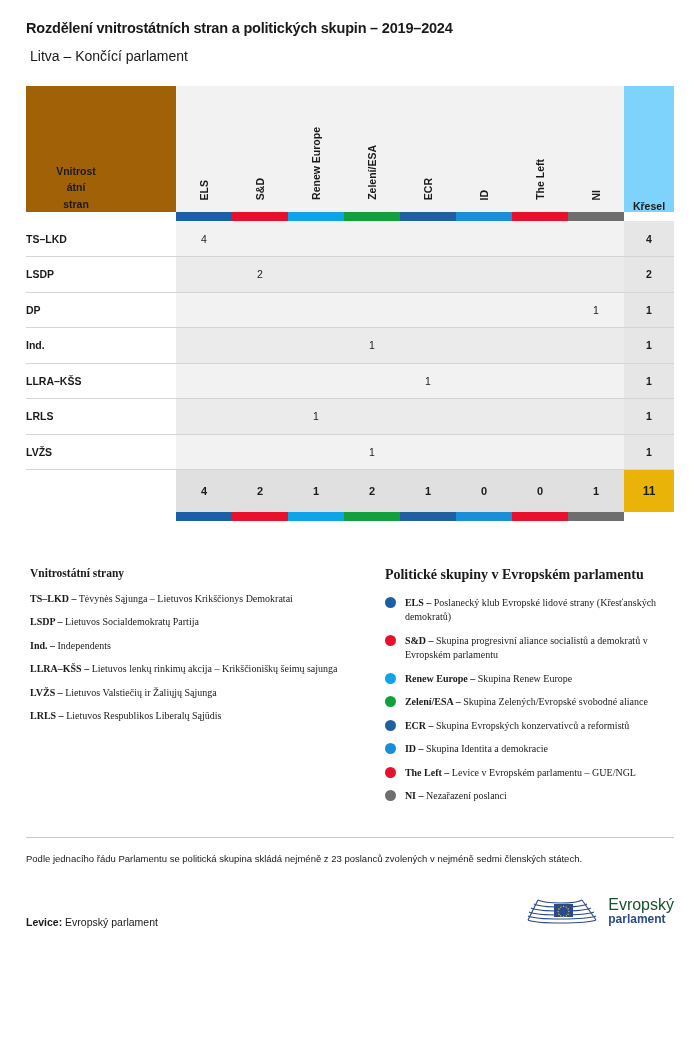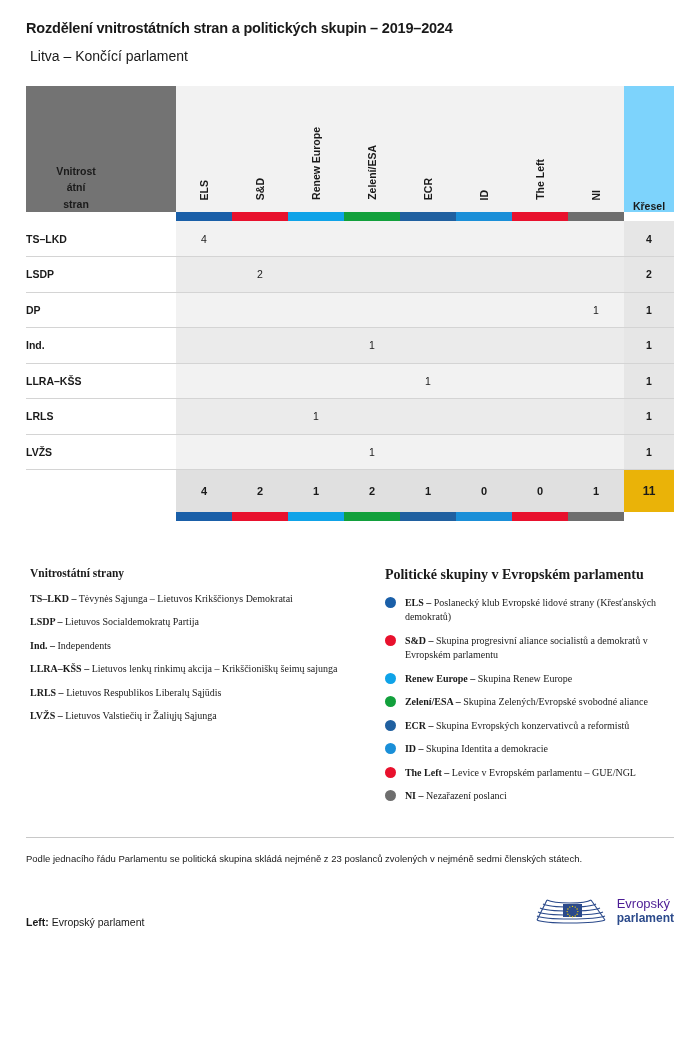--- a/index.html
+++ b/index.html
@@ -28,21 +28,21 @@
 
   .col-party { width: 150px; }
   .col-group { width: 56px; }
   .col-seats { width: 50px; }
 
   
   .hdr-cell {
     height: 126px; vertical-align: bottom; text-align: center;
     background: #f2f2f2; position: relative;
   }
-  .hdr-cell.white { background: #737373; }
+  .hdr-cell.white { background: #a16207; }
   .vlabel {
     writing-mode: vertical-rl; transform: rotate(180deg);
     font-size: 10.5px; font-weight: bold; color: #1a1a1a;
     white-space: nowrap; margin: 0 auto 8px auto; display: inline-block;
   }
   .party-head {
     vertical-align: bottom; font-size: 10.5px; font-weight: bold;
     color: #1a1a1a; line-height: 1.55; padding-bottom: 6px;
   }
   .party-head div { width: 100px; }
@@ -101,21 +101,21 @@
 
   
   .divider { border-top: 1px solid #c8c8c8; margin-top: 24px; }
   .note { font-size: 9.5px; line-height: 1.55; padding-top: 14px; color: #1a1a1a; }
   .src-row { display: flex; align-items: flex-end; justify-content: space-between; margin-top: 28px; }
   .source { font-size: 10.5px; }
   .source b { font-weight: bold; }
   .ep-logo { display: flex; align-items: center; }
   .ep-flag { width: 74px; height: 34px; position: relative; }
   .ep-text { margin-left: 8px; line-height: 1.1; }
-  .ep-text .l1 { font-size: 13px; color: #4c1d95; }
+  .ep-text .l1 { font-size: 16px; color: #14532d; }
   .ep-text .l2 { font-size: 12px; font-weight: bold; color: #2b4a8b; }
 </style>
 </head>
 <body>
 
 <div class="page">
 
   <div class="title">Rozdělení vnitrostátních stran a politických skupin – 2019–2024</div>
   <div class="subtitle">Litva – Končící parlament</div>
 
@@ -334,22 +334,22 @@
   </div>
 
   <div class="legends">
     <div class="leg-left">
       <div class="leg-title">Vnitrostátní strany</div>
       <div id="parties-list">
           <div class="leg-item"><b>TS–LKD –</b><span> Tėvynės Sąjunga – Lietuvos Krikščionys Demokratai</span></div>
           <div class="leg-item"><b>LSDP –</b><span> Lietuvos Socialdemokratų Partija</span></div>
           <div class="leg-item"><b>Ind. –</b><span> Independents</span></div>
           <div class="leg-item"><b>LLRA–KŠS –</b><span> Lietuvos lenkų rinkimų akcija – Krikščioniškų šeimų sajunga</span></div>
+          <div class="leg-item"><b>LVŽS –</b><span> Lietuvos Valstiečių ir Žaliųjų Sąjunga</span></div>
           <div class="leg-item"><b>LRLS –</b><span> Lietuvos Respublikos Liberalų Sąjūdis</span></div>
-          <div class="leg-item"><b>LVŽS –</b><span> Lietuvos Valstiečių ir Žaliųjų Sąjunga</span></div>
         </div>
     </div>
     <div class="leg-right">
       <div class="leg-title small">Politické skupiny v Evropském parlamentu</div>
       <div id="groups-list">
           <div class="leg-grp">
             <span class="dot" style="background: rgb(26, 95, 168);"></span>
             <span><b>ELS –</b><span> Poslanecký klub Evropské lidové strany (Křesťanských demokratů)</span></span>
           </div>
           <div class="leg-grp">
@@ -382,21 +382,21 @@
           </div>
         </div>
     </div>
   </div>
 
   <div class="divider"></div>
   <div class="note">Podle jednacího řádu Parlamentu se politická skupina skládá nejméně z 23 poslanců zvolených v nejméně sedmi členských státech.</div>
 
   <div class="src-row">
     <div class="source">
-      <b>Left:</b>
+      <b>Levice:</b>
       <span>Evropský parlament</span>
     </div>
     <div class="ep-logo">
       <div class="ep-flag">
         <svg width="74" height="34" viewBox="0 0 74 34">
           <g stroke="#2b4a8b" stroke-width="1.1" fill="none">
             <path d="M2 26 C 10 30, 60 30, 70 26"></path>
             <path d="M2 22 C 10 26, 60 26, 70 22"></path>
             <path d="M3 18 C 11 22, 59 22, 68 18"></path>
             <path d="M5 14 C 13 18, 57 18, 65 14"></path>

